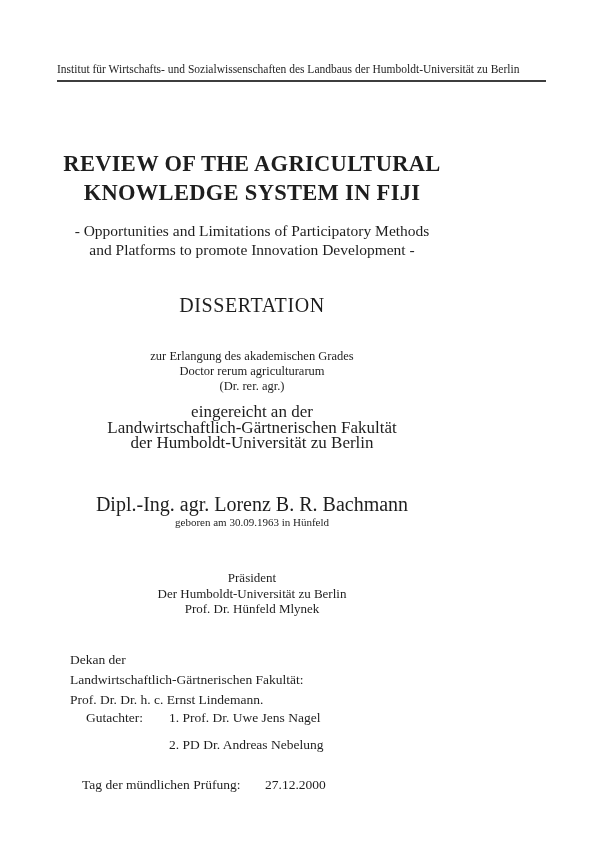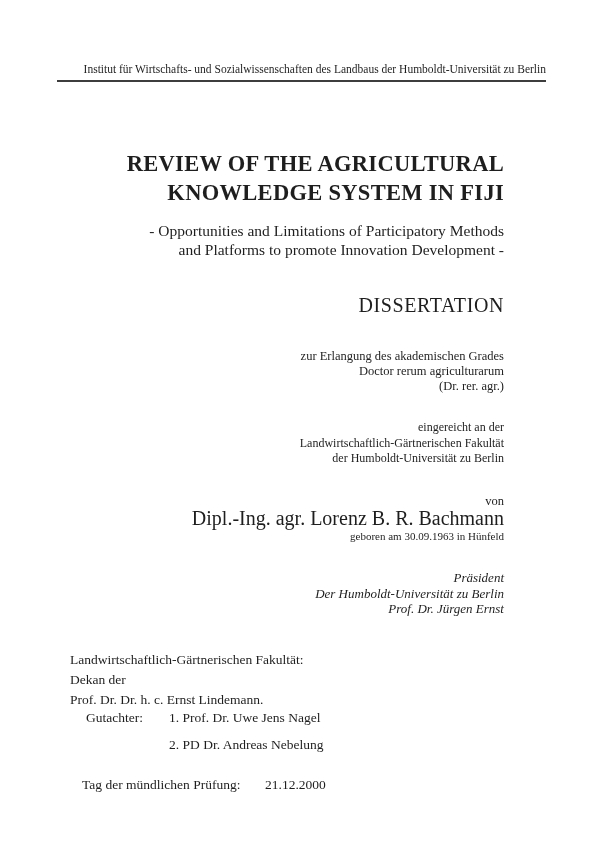--- a/index.html
+++ b/index.html
@@ -14,27 +14,27 @@
     margin: 0 auto;
     background: #ffffff;
     font-family: "Liberation Serif", "DejaVu Serif", serif;
     color: #1e1e1e;
     overflow: hidden;
   }
   .abs { position: absolute; }
   .center {
     left: 0;
     width: 504px;
-    text-align: right;
+    text-align: center;
   }
   .institute-header {
     top: 62px;
     left: 57px;
     width: 489px;
-    text-align: right;
+    text-align: left;
     font-size: 11.5px;
     line-height: 14px;
     padding-bottom: 4px;
     border-bottom: 2px solid #3d3d3d;
   }
   .title-block {
     top: 150px;
     font-size: 22.5px;
     font-weight: bold;
     line-height: 28.5px;
@@ -50,42 +50,41 @@
     font-size: 20px;
     line-height: 19px;
     letter-spacing: 0.6px;
   }
   .degree-block {
     top: 349px;
     font-size: 12.5px;
     line-height: 15px;
   }
   .submission-block {
-    top: 420px;
-    font-size: 12px;
+    top: 404px;
+    font-size: 17px;
     line-height: 15.5px;
   }
   .author-block { top: 494px; }
   .author-von {
     font-size: 12.5px;
     line-height: 14px;
   }
   .author-name {
     font-size: 20px;
     line-height: 20px;
   }
   .author-born {
     font-size: 11px;
     line-height: 17px;
   }
   .president-block {
     top: 570px;
     font-size: 13px;
     line-height: 15.5px;
-    font-style: italic;
   }
   .dean-block {
     top: 650px;
     left: 70px;
     width: 420px;
     text-align: left;
     font-size: 13.5px;
     line-height: 20px;
   }
   .reviewers-block {
@@ -139,46 +138,45 @@
     <div>(Dr. rer. agr.)</div>
   </div>
 
   <div class="abs center submission-block">
     <div>eingereicht an der</div>
     <div>Landwirtschaftlich-Gärtnerischen Fakultät</div>
     <div>der Humboldt-Universität zu Berlin</div>
   </div>
 
   <div class="abs center author-block">
-    <div class="author-von">von</div>
     <div class="author-name">Dipl.-Ing. agr. Lorenz B. R. Bachmann</div>
     <div class="author-born">geboren am 30.09.1963 in Hünfeld</div>
   </div>
 
   <div class="abs center president-block">
     <div>Präsident</div>
     <div>Der Humboldt-Universität zu Berlin</div>
-    <div>Prof. Dr. Jürgen Ernst</div>
+    <div>Prof. Dr. Hünfeld Mlynek</div>
   </div>
 
   <div class="abs dean-block">
+    <div>Dekan der</div>
     <div>Landwirtschaftlich-Gärtnerischen Fakultät:</div>
-    <div>Dekan der</div>
     <div>Prof. Dr. Dr. h. c. Ernst Lindemann.</div>
   </div>
 
   <div class="abs reviewers-block">
     <div class="reviewer-row">
       <span class="reviewer-label">Gutachter:</span>
       <span>1. Prof. Dr. Uwe Jens Nagel</span>
     </div>
     <div class="reviewer-row">
       <span class="reviewer-label"></span>
       <span>2. PD Dr. Andreas Nebelung</span>
     </div>
   </div>
 
   <div class="abs defense-block">
     <span class="defense-label">Tag der mündlichen Prüfung:</span>
-    <span>21.12.2000</span>
+    <span>27.12.2000</span>
   </div>
 
 </div>
 
 </body></html>

